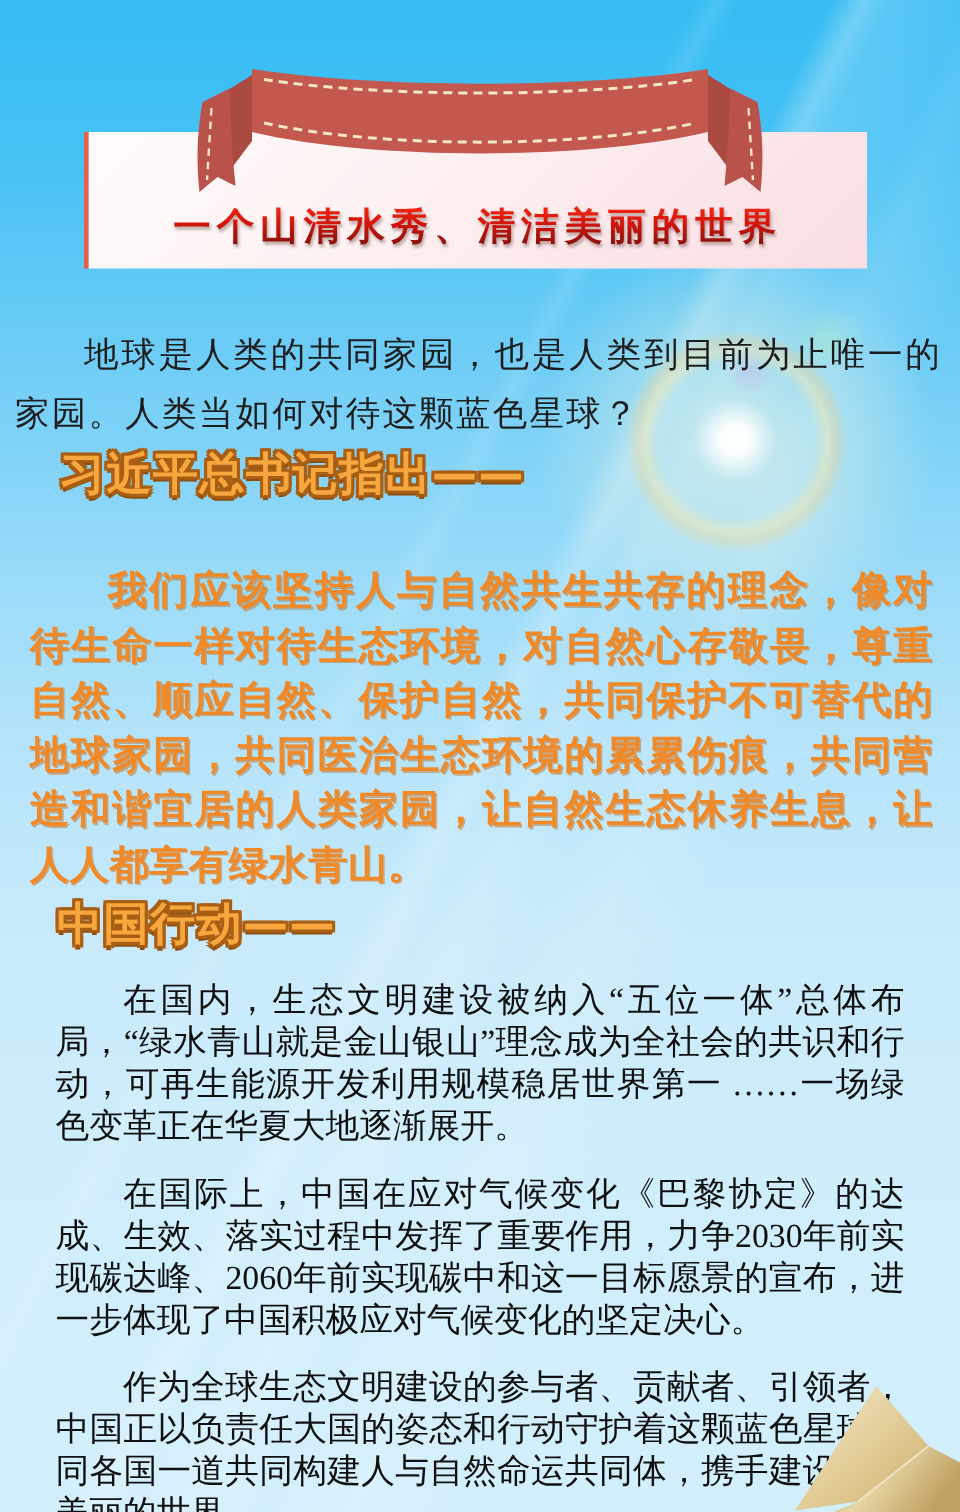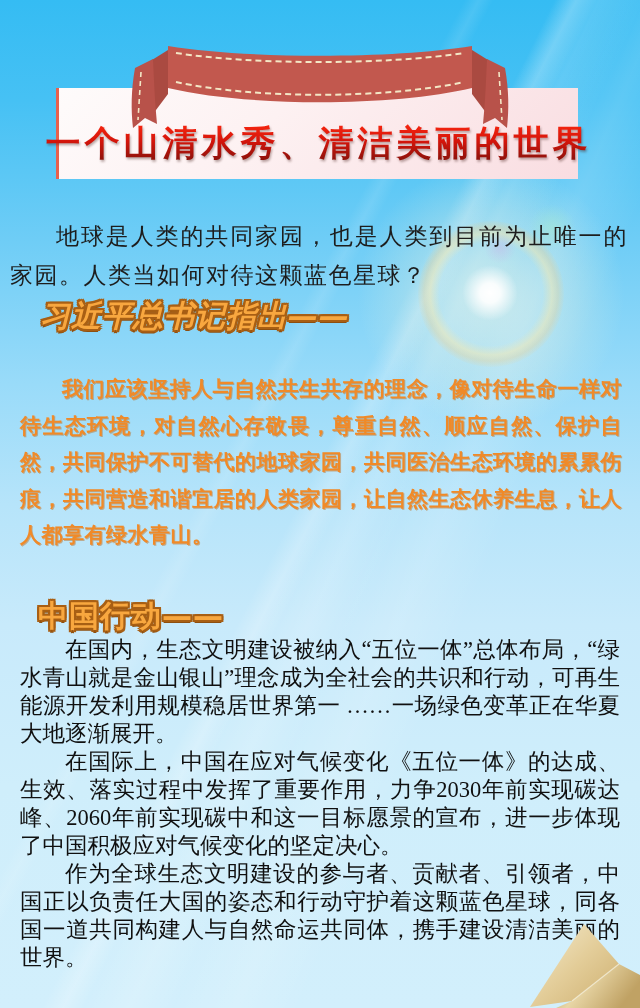--- a/index.html
+++ b/index.html
@@ -27,44 +27,44 @@
       background:radial-gradient(circle, #ffffff 0%, rgba(255,255,255,.9) 25%, rgba(255,255,255,0) 70%);}
   .blob-green{position:absolute; left:528px; top:204px; width:48px; height:48px; border-radius:50%;
       background:radial-gradient(circle, rgba(175,240,195,.40), rgba(175,240,195,0) 70%);}
   .blob-violet{position:absolute; left:484px; top:232px; width:32px; height:32px; border-radius:50%;
       background:radial-gradient(circle, rgba(205,170,230,.35), rgba(205,170,230,0) 70%);}
   
   .title-box{position:absolute; left:56px; top:88px; width:522px; height:91px;
       background:linear-gradient(135deg,#fefbfb 0%, #fdf1f2 40%, #f9dde1 100%);
       border-left:3px solid #e8604c;
       display:flex; align-items:flex-end; justify-content:center; padding-bottom:12px; box-sizing:border-box;}
-  .title-text{font-size:35px; font-weight:bold; letter-spacing:4px; white-space:nowrap;
+  .title-text{font-size:25px; font-weight:bold; letter-spacing:4px; white-space:nowrap;
       background:linear-gradient(180deg,#f6250f 10%, #d4150b 45%, #7c110b 95%);
       -webkit-background-clip:text; background-clip:text; color:#b8130a; -webkit-text-fill-color:transparent;
       filter:drop-shadow(1px 2px 1px rgba(60,20,15,.35));}
   
   .ribbon{position:absolute; left:108px; top:32px; width:424px; height:98px;}
   
   .intro{position:absolute; left:10px; top:194px; width:618px;
       font-size:23px; line-height:39px; letter-spacing:1.5px; color:#1d1d1d;
       text-indent:2em; text-align:justify;}
   .sec-head{position:absolute; font-family:"DejaVu Sans","Liberation Sans",sans-serif;
       font-weight:900; font-size:30px; letter-spacing:1px; color:#f8a73f;
       text-shadow:-2px -2px 0 #a85f14, 2px -2px 0 #a85f14, -2px 2px 0 #a85f14, 2px 2px 0 #a85f14,
                   -2px 0 0 #a85f14, 2px 0 0 #a85f14, 0 -2px 0 #a85f14, 0 3px 0 #8d4f10;}
   .head-1{left:40px; top:296px;}
   .head-2{left:38px; top:596px;}
   .quote{position:absolute; left:20px; top:350px; width:602px;
       font-family:"DejaVu Sans","Liberation Sans",sans-serif; font-weight:bold;
-      font-size:21px; line-height:36.5px; color:#f08a28; letter-spacing:.5px;
+      font-size:26px; line-height:36.5px; color:#f08a28; letter-spacing:.5px;
       text-indent:2em; text-align:justify;
       text-shadow:1px 1px 0 rgba(190,100,15,.45);}
   .body-block{position:absolute; left:20px; top:636px; width:600px;
       font-size:22.5px; line-height:28px; color:#101010; text-align:justify;}
-  .body-block p{margin:0; text-indent:2em;}
+  .body-block p{margin:17px; text-indent:2em;}
   
   .gold-ribbon{position:absolute; left:520px; top:918px; width:120px; height:90px;}
 </style>
 </head>
 <body>
 
 <div id="page">
 
   <div class="beam b1"></div>
   <div class="beam b2"></div>
@@ -90,27 +90,27 @@
     <path d="M379,27 L397,36 C401,58 401,78 399,96 L387,86 L375,92 C377,72 378,50 379,27 Z" fill="#b8524a"></path>
     <path d="M391,40 L394,88" stroke="#f3e7c6" stroke-width="1.6" stroke-dasharray="5 4" fill="none"></path>
 
     <path d="M60,14 C140,27 284,27 364,14 L364,56 C284,75 140,75 60,56 Z" fill="#c2584e"></path>
     <path d="M68,21 C146,33 278,33 356,21" stroke="#f3e7c6" stroke-width="2" stroke-dasharray="6 4" fill="none"></path>
     <path d="M68,50 C146,67 278,67 356,50" stroke="#f3e7c6" stroke-width="2" stroke-dasharray="6 4" fill="none"></path>
   </svg>
 
   <p class="intro">地球是人类的共同家园，也是人类到目前为止唯一的家园。人类当如何对待这颗蓝色星球？</p>
 
-  <h2 class="sec-head head-1" style="margin:0;font-style:italic;">习近平总书记指出——</h2>
+  <h2 class="sec-head head-1" style="margin:0;">习近平总书记指出——</h2>
   <p class="quote">我们应该坚持人与自然共生共存的理念，像对待生命一样对待生态环境，对自然心存敬畏，尊重自然、顺应自然、保护自然，共同保护不可替代的地球家园，共同医治生态环境的累累伤痕，共同营造和谐宜居的人类家园，让自然生态休养生息，让人人都享有绿水青山。</p>
 
   <h2 class="sec-head head-2" style="margin:0;">中国行动——</h2>
   <div class="body-block">
     <p>在国内，生态文明建设被纳入“五位一体”总体布局，“绿水青山就是金山银山”理念成为全社会的共识和行动，可再生能源开发利用规模稳居世界第一 ……一场绿色变革正在华夏大地逐渐展开。</p>
-    <p>在国际上，中国在应对气候变化《五位一体》的达成、生效、落实过程中发挥了重要作用，力争2030年前实现碳达峰、2060年前实现碳中和这一目标愿景的宣布，进一步体现了中国积极应对气候变化的坚定决心。</p>
+    <p>在国际上，中国在应对气候变化《巴黎协定》的达成、生效、落实过程中发挥了重要作用，力争2030年前实现碳达峰、2060年前实现碳中和这一目标愿景的宣布，进一步体现了中国积极应对气候变化的坚定决心。</p>
     <p>作为全球生态文明建设的参与者、贡献者、引领者，中国正以负责任大国的姿态和行动守护着这颗蓝色星球，同各国一道共同构建人与自然命运共同体，携手建设清洁美丽的世界。</p>
   </div>
 
   <svg class="gold-ribbon" viewBox="0 0 120 90" xmlns="http://www.w3.org/2000/svg">
     <defs>
       <linearGradient id="lg1" x1="0" y1="0" x2="1" y2="1">
         <stop offset="0" stop-color="#f5ecd0"></stop>
         <stop offset="0.5" stop-color="#e3cd99"></stop>
         <stop offset="1" stop-color="#cdae6e"></stop>
       </linearGradient>

